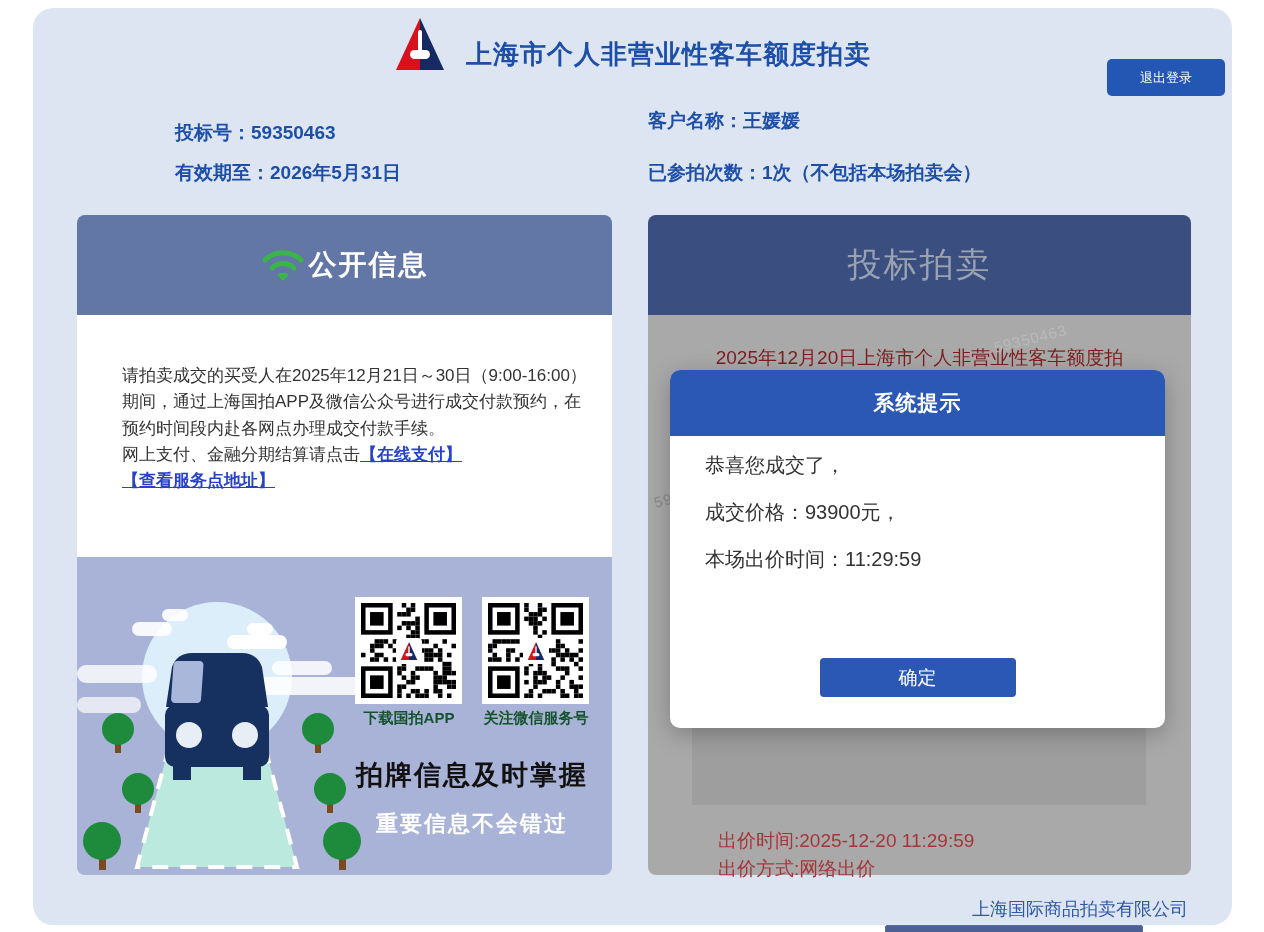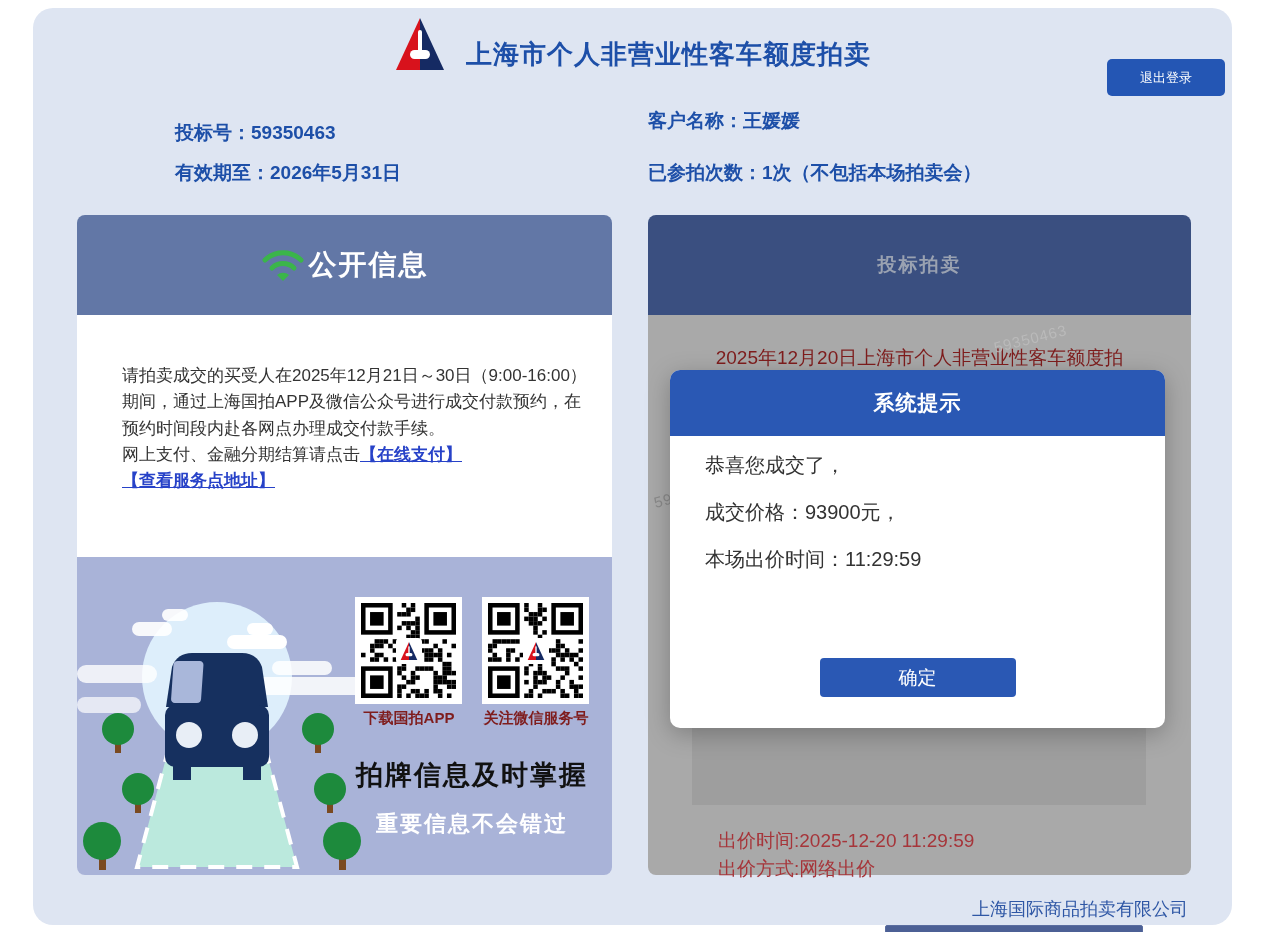--- a/index.html
+++ b/index.html
@@ -30,36 +30,36 @@
   .lp-header .t { color:#fff; font-size:28px; font-weight:bold; letter-spacing:2px; }
   .lp-body { position:relative; height:242px; background:#ffffff; overflow:hidden; }
   .lp-text { position:absolute; left:45px; top:32px; width:472px; font-size:17px;
              color:#333; line-height:1.55;margin-top:16px; }
   .lp-text a { color:#2742c8; text-decoration:underline; font-weight:bold; }
   .lp-illust { position:relative; height:318px; background:#a9b3d8;
                border-radius:0 0 8px 8px; overflow:hidden; }
   .qr-box { position:absolute; width:107px; height:107px; background:#fff; padding:6px; }
   .qr-1 { left:278px; top:40px; } .qr-2 { left:405px; top:40px; }
   .qr-label { position:absolute; top:152px; width:140px; text-align:center;
-              font-size:15px; font-weight:bold; color:#7f1d1d; }
+              font-size:15px; font-weight:bold; color:#14532d; }
   .ql-1 { left:262px; } .ql-2 { left:389px; }
   .promo-1 { position:absolute; left:250px; top:200px; width:290px; text-align:center;
              font-size:27px; font-weight:bold; color:#111; letter-spacing:2px; }
   .promo-2 { position:absolute; left:250px; top:252px; width:290px; text-align:center;
              font-size:22px; font-weight:bold; color:#ffffff; letter-spacing:2px; }
   .qr-logo { position:absolute; left:50%; top:50%; transform:translate(-50%,-50%);
              width:26px; height:26px; background:#fff; border-radius:4px;
              display:flex; align-items:center; justify-content:center; }
 
   
   .right-panel { position:absolute; left:615px; top:207px; width:543px; height:660px;
                  border-radius:8px; }
   .rp-header { height:100px; background:#3a4f80; border-radius:8px 8px 0 0;
                display:flex; align-items:center; justify-content:center; }
-  .rp-header .t { color:#9aa2b1; font-size:19px; font-weight:bold; letter-spacing:2px; }
+  .rp-header .t { color:#9aa2b1; font-size:34px; font-weight:normal; letter-spacing:2px; }
   .rp-content { position:relative; height:560px; background:#a9a9a9;
                 border-radius:0 0 8px 8px; }
   .session-title { position:absolute; left:0; right:0; top:30px; text-align:center;
                    font-size:19px; color:#7f1d1d; white-space:nowrap; overflow:hidden; }
   .inner-box { position:absolute; left:44px; top:70px; width:454px; height:420px;
                background:#9e9e9e; }
   .bid-line { position:absolute; left:70px; font-size:19px; color:#a6353a; }
   .bl-1 { top:513px; } .bl-2 { top:541px; }
   .query-btn { position:absolute; left:237px; top:610px; width:258px; height:38px;
                background:#4c6095; border:1px solid #5a6da0; border-radius:2px;

